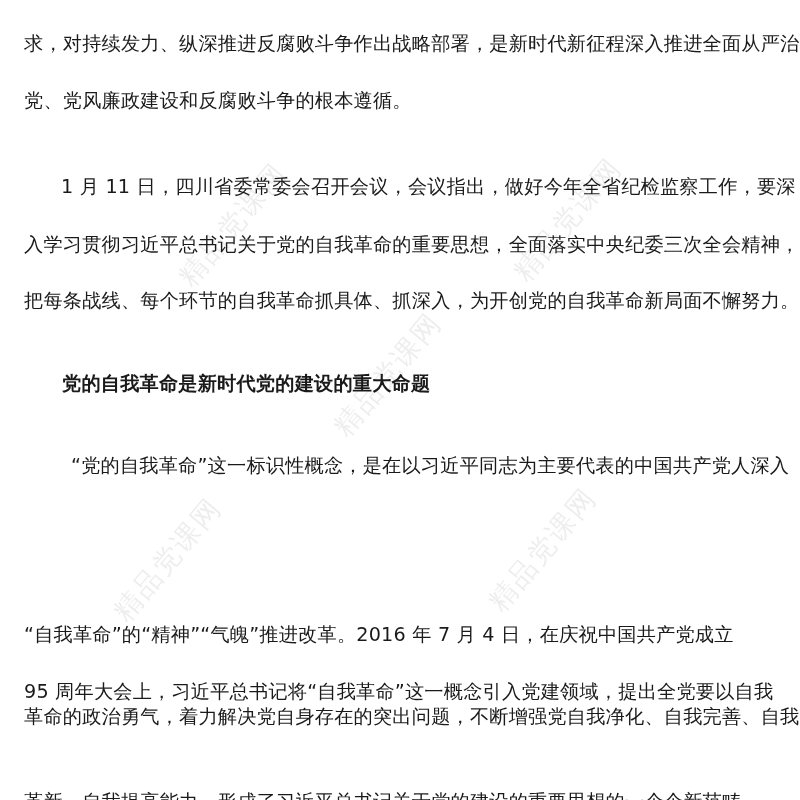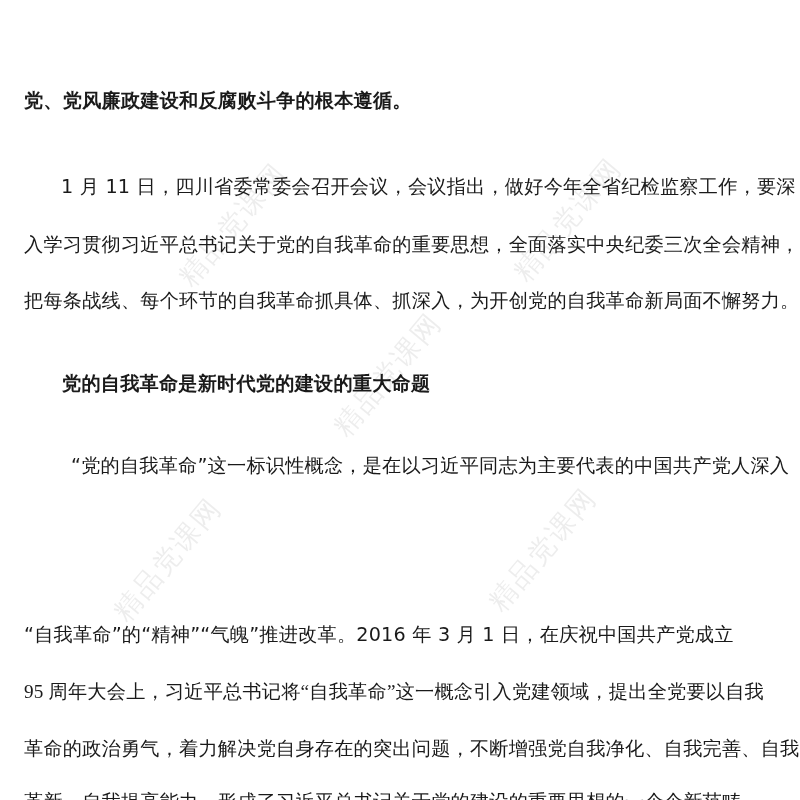--- a/index.html
+++ b/index.html
@@ -58,27 +58,28 @@
 <body>
 
 <div class="page">
 
   <div class="watermark" style="left:170px; top:270px;">精品党课网</div>
   <div class="watermark" style="left:505px; top:265px;">精品党课网</div>
   <div class="watermark" style="left:325px; top:420px;">精品党课网</div>
   <div class="watermark" style="left:105px; top:605px;">精品党课网</div>
   <div class="watermark" style="left:480px; top:595px;">精品党课网</div>
 
-  <div class="line" style="top:89px;font-weight:bold;">党、党风廉政建设和反腐败斗争的根本遵循。</div>
+  <div class="line" style="top:32px;">求，对持续发力、纵深推进反腐败斗争作出战略部署，是新时代新征程深入推进全面从严治</div>
+  <div class="line" style="top:89px;">党、党风廉政建设和反腐败斗争的根本遵循。</div>
 
   <div class="line indent" style="top:175px;">1 月 11 日，四川省委常委会召开会议，会议指出，做好今年全省纪检监察工作，要深</div>
   <div class="line" style="top:289px;">把每条战线、每个环节的自我革命抓具体、抓深入，为开创党的自我革命新局面不懈努力。</div>
   <div class="line" style="top:233px;">入学习贯彻习近平总书记关于党的自我革命的重要思想，全面落实中央纪委三次全会精神，</div>
 
   <div class="line heading" style="top:372px;">党的自我革命是新时代党的建设的重大命题</div>
 
   <div class="line indent-quote" style="top:454px;">“党的自我革命”这一标识性概念，是在以习近平同志为主要代表的中国共产党人深入</div>
-  <div class="line" style="top:623px;">“自我革命”的“精神”“气魄”推进改革。2016 年 3 月 1 日，在庆祝中国共产党成立</div>
-  <div class="line" style="top:680px;font-family:Liberation Serif, serif;">95 周年大会上，习近平总书记将“自我革命”这一概念引入党建领域，提出全党要以自我</div>
-  <div class="line" style="top:737px;">革命的政治勇气，着力解决党自身存在的突出问题，不断增强党自我净化、自我完善、自我</div>
+  <div class="line" style="top:623px;">“自我革命”的“精神”“气魄”推进改革。2016 年 7 月 4 日，在庆祝中国共产党成立</div>
+  <div class="line" style="top:680px;">95 周年大会上，习近平总书记将“自我革命”这一概念引入党建领域，提出全党要以自我</div>
+  <div class="line" style="top:705px;">革命的政治勇气，着力解决党自身存在的突出问题，不断增强党自我净化、自我完善、自我</div>
   <div class="line" style="top:790px;">革新、自我提高能力，形成了习近平总书记关于党的建设的重要思想的一个个新范畴</div>
 
 </div>
 
 </body></html>

